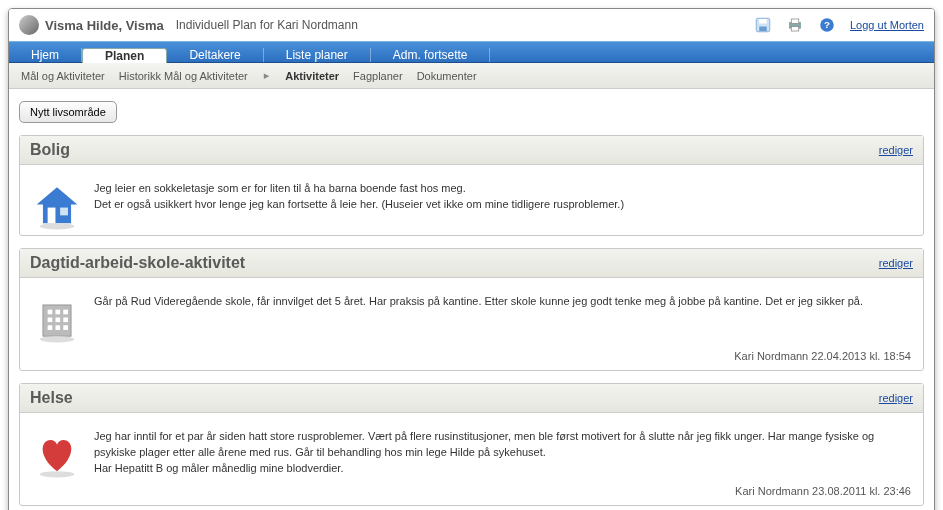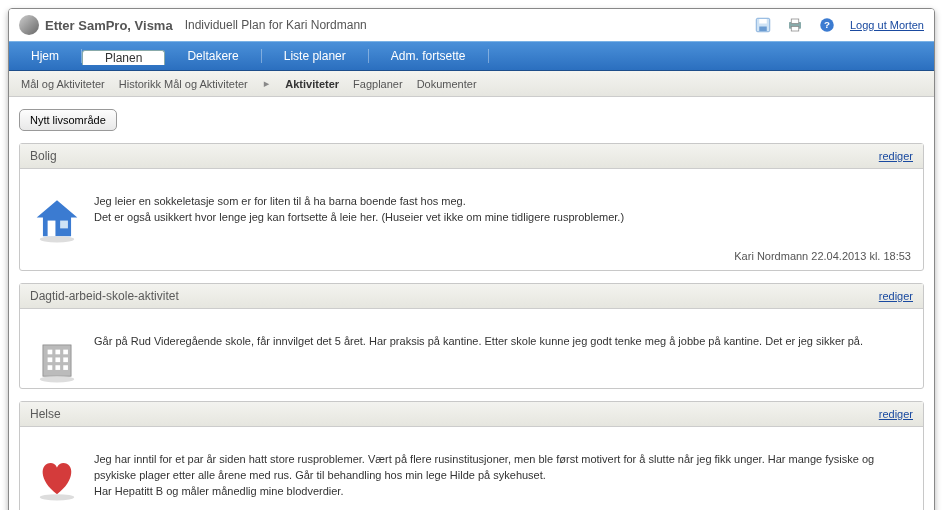--- a/index.html
+++ b/index.html
@@ -49,38 +49,38 @@
   .header-icon { width:18px; height:18px; display:inline-block; }
   .logout {
     color: #1a4aa0;
     text-decoration: underline;
     cursor: pointer;
     font-size: 11px;
   }
   .tabbar {
     background: linear-gradient(#4a90d9,#2b6fbf);
     display: flex;
-    align-items: center;
-    height: 30px;
+    align-items: flex-end;
+    height: 22px;
     border-top: 1px solid #7ab2e6;
     border-bottom: 1px solid #1d4e8a;
   }
   .tab {
     color: #fff;
     padding: 0 22px;
     display: flex;
     align-items: center;
     font-size: 12px;
     border-right: 1px solid rgba(255,255,255,0.35);
     cursor: pointer;
   }
   .tab.active {
     background: #fff;
     color: #333;
-    font-weight: normal;
+    font-weight: bold;
     border-top-left-radius: 3px;
     border-top-right-radius: 3px;
     margin-top: 2px;
     margin-bottom: -1px;
     border: 1px solid #8aa;
     border-bottom: none;
   }
   .subnav {
     background: linear-gradient(#f4f4f0,#e6e6e0);
     padding: 6px 12px;
@@ -112,34 +112,34 @@
     background: #fff;
   }
   .section-header {
     background: linear-gradient(#f3f3ef,#e6e6df);
     padding: 5px 10px;
     display: flex;
     align-items: center;
     border-bottom: 1px solid #ccc;
   }
   .section-title {
-    font-weight: normal;
+    font-weight: bold;
     color: #5a5a5a;
-    font-size: 12px;
+    font-size: 16px;
   }
   .section-edit {
     margin-left: auto;
     color: #1a4aa0;
     text-decoration: underline;
     cursor: pointer;
     font-size: 11px;
   }
   .section-body {
     display: flex;
-    padding: 25px 12px 4px 12px;
+    padding: 16px 12px 4px 12px;
     gap: 12px;
     justify-content: flex-end;
   }
   .section-icon {
     width: 50px; height: 50px;
     flex-shrink: 0;
   }
   .section-text {
     flex: 1;
     color: #333;
@@ -154,21 +154,21 @@
     font-size: 11px;
   }
 </style>
 </head>
 <body>
 
 <div class="app">
 
   <div class="header">
     <span class="app-logo"></span>
-    <span class="app-title">Etter SamPro, Visma</span>
+    <span class="app-title">Visma Hilde, Visma</span>
     <span class="page-subtitle">Individuell Plan for Kari Nordmann</span>
     <div class="header-right">
       <span class="header-icon">
         <svg viewBox="0 0 24 24" width="18" height="18">
             <rect x="3" y="3" width="18" height="18" rx="2" fill="#cfe3f5" stroke="#6a9bd1"></rect>
             <rect x="7" y="4" width="10" height="6" fill="#fff"></rect>
             <rect x="7" y="14" width="10" height="6" fill="#6a9bd1"></rect>
           </svg>
       </span>
       <span class="header-icon">
@@ -219,21 +219,20 @@
           <svg viewBox="0 0 64 64" width="50" height="50">
               <polygon points="32,8 58,30 50,30 50,54 14,54 14,30 6,30" fill="#3b7bd1"></polygon>
               <rect x="20" y="34" width="10" height="20" fill="#fff"></rect>
               <rect x="36" y="34" width="10" height="10" fill="#cfe3f5"></rect>
               <ellipse cx="32" cy="58" rx="22" ry="4" fill="#ddd"></ellipse>
             </svg>
         </span>
         <div class="section-text">Jeg leier en sokkeletasje som er for liten til å ha barna boende fast hos meg.
 Det er også usikkert hvor lenge jeg kan fortsette å leie her. (Huseier vet ikke om mine tidligere rusproblemer.)</div>
       </div>
-      <div class="section-footer">Kari Nordmann 22.04.2013 kl. 18:53</div>
     </div>
 
     
     <div class="section">
       <div class="section-header">
         <span class="section-title">Dagtid-arbeid-skole-aktivitet</span>
         <a class="section-edit">rediger</a>
       </div>
       <div class="section-body">
         <span class="section-icon">
@@ -246,20 +245,21 @@
               <rect x="30" y="30" width="6" height="6" fill="#fff"></rect>
               <rect x="40" y="30" width="6" height="6" fill="#fff"></rect>
               <rect x="20" y="40" width="6" height="6" fill="#fff"></rect>
               <rect x="30" y="40" width="6" height="6" fill="#fff"></rect>
               <rect x="40" y="40" width="6" height="6" fill="#fff"></rect>
               <ellipse cx="32" cy="58" rx="22" ry="4" fill="#ddd"></ellipse>
             </svg>
         </span>
         <div class="section-text">Går på Rud Videregående skole, får innvilget det 5 året. Har praksis på kantine. Etter skole kunne jeg godt tenke meg å jobbe på kantine. Det er jeg sikker på.</div>
       </div>
+      <div class="section-footer">Kari Nordmann 22.04.2013 kl. 18:54</div>
     </div>
 
     
     <div class="section" style="margin-bottom:0;">
       <div class="section-header">
         <span class="section-title">Helse</span>
         <a class="section-edit">rediger</a>
       </div>
       <div class="section-body">
         <span class="section-icon">

